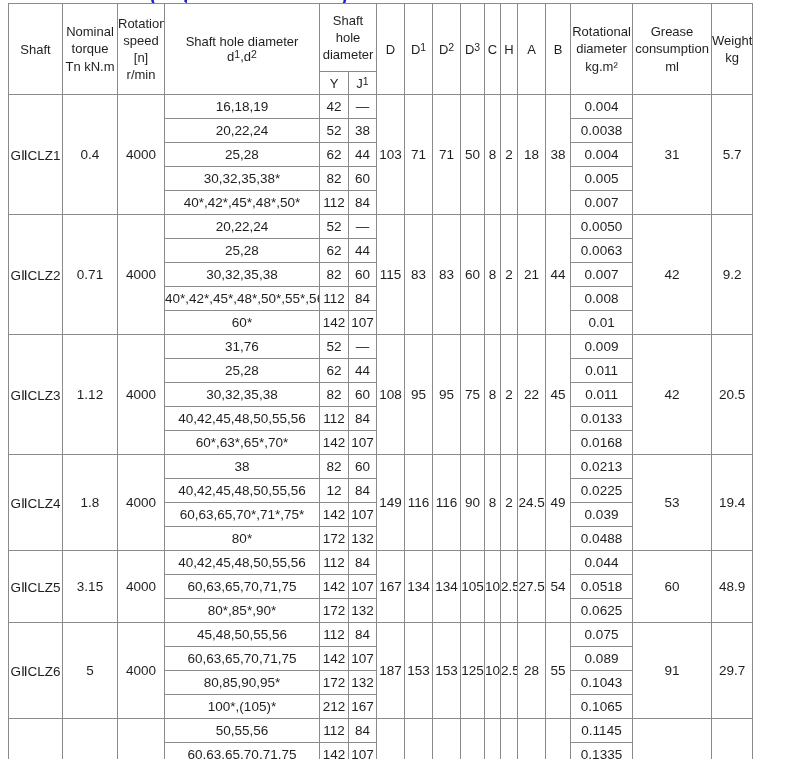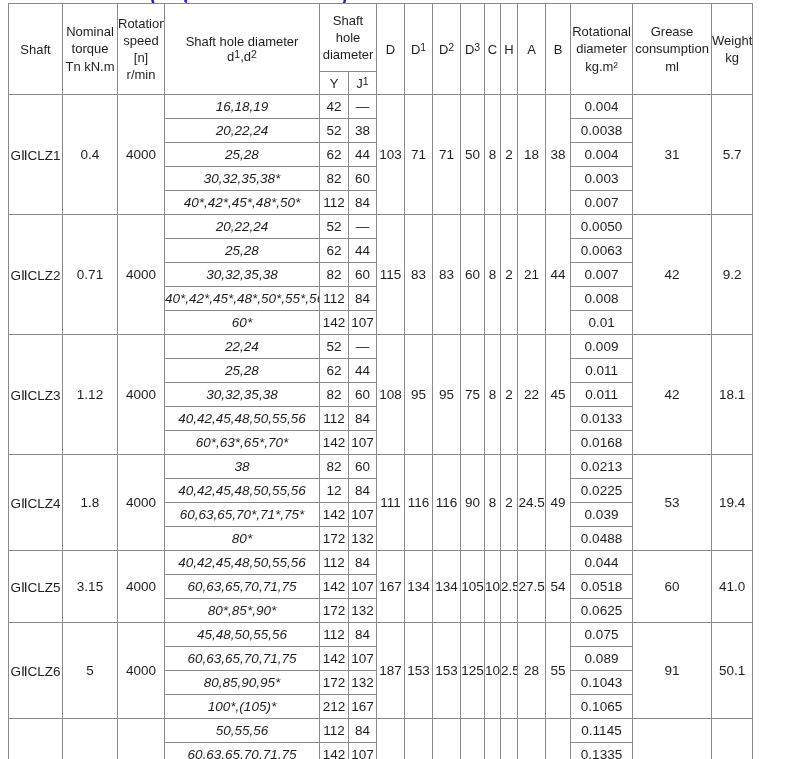--- a/index.html
+++ b/index.html
@@ -27,21 +27,21 @@
     border:1px solid #8a8a8a;
     padding:0;overflow:hidden;
     text-align:center;vertical-align:middle;
     font-weight:normal;color:#1f1f1f;
   }
   .ml{white-space:pre-line;line-height:1.32;}
   .hdr{font-size:13px;}
   tr.h1{height:68px;}
   tr.h2{height:23px;}
   tr.dr{height:24px;}
-  .c-diam{text-align:left;padding-left:4px;font-style:italic;}
+  .c-diam{text-align:left;padding-left:4px;}
   .c-y{text-align:right;padding-right:7px;}
   .sup{font-size:10.5px;position:relative;top:-3px;}
 </style>
 </head>
 <body>
 
 <div class="page">
 
   <div class="title-strip">
     <span class="frag1">(</span>
@@ -137,21 +137,21 @@
     <tr class="dr">
       <td class="c-diam">25,28</td>
       <td class="c-y">62</td>
       <td>44</td>
       <td>0.004</td>
     </tr>
     <tr class="dr">
       <td class="c-diam">30,32,35,38*</td>
       <td class="c-y">82</td>
       <td>60</td>
-      <td>0.003</td>
+      <td>0.005</td>
     </tr>
     <tr class="dr">
       <td class="c-diam">40*,42*,45*,48*,50*</td>
       <td class="c-y">112</td>
       <td>84</td>
       <td>0.007</td>
     </tr>
 
     <tr class="dr">
       <td rowspan="5">GⅡCLZ2</td>
@@ -194,34 +194,34 @@
       <td class="c-diam">60*</td>
       <td class="c-y">142</td>
       <td>107</td>
       <td>0.01</td>
     </tr>
 
     <tr class="dr">
       <td rowspan="5">GⅡCLZ3</td>
       <td rowspan="5">1.12</td>
       <td rowspan="5">4000</td>
-      <td class="c-diam">22,24</td>
+      <td class="c-diam">31,76</td>
       <td class="c-y">52</td>
       <td>—</td>
       <td rowspan="5">108</td>
       <td rowspan="5">95</td>
       <td rowspan="5">95</td>
       <td rowspan="5">75</td>
       <td rowspan="5">8</td>
       <td rowspan="5">2</td>
       <td rowspan="5">22</td>
       <td rowspan="5">45</td>
       <td>0.009</td>
       <td rowspan="5">42</td>
-      <td rowspan="5">18.1</td>
+      <td rowspan="5">20.5</td>
     </tr>
     <tr class="dr">
       <td class="c-diam">25,28</td>
       <td class="c-y">62</td>
       <td>44</td>
       <td>0.011</td>
     </tr>
     <tr class="dr">
       <td class="c-diam">30,32,35,38</td>
       <td class="c-y">82</td>
@@ -241,21 +241,21 @@
       <td>0.0168</td>
     </tr>
 
     <tr class="dr">
       <td rowspan="4">GⅡCLZ4</td>
       <td rowspan="4">1.8</td>
       <td rowspan="4">4000</td>
       <td class="c-diam">38</td>
       <td class="c-y">82</td>
       <td>60</td>
-      <td rowspan="4">111</td>
+      <td rowspan="4">149</td>
       <td rowspan="4">116</td>
       <td rowspan="4">116</td>
       <td rowspan="4">90</td>
       <td rowspan="4">8</td>
       <td rowspan="4">2</td>
       <td rowspan="4">24.5</td>
       <td rowspan="4">49</td>
       <td>0.0213</td>
       <td rowspan="4">53</td>
       <td rowspan="4">19.4</td>
@@ -289,21 +289,21 @@
       <td rowspan="3">167</td>
       <td rowspan="3">134</td>
       <td rowspan="3">134</td>
       <td rowspan="3">105</td>
       <td rowspan="3">10</td>
       <td rowspan="3">2.5</td>
       <td rowspan="3">27.5</td>
       <td rowspan="3">54</td>
       <td>0.044</td>
       <td rowspan="3">60</td>
-      <td rowspan="3">41.0</td>
+      <td rowspan="3">48.9</td>
     </tr>
     <tr class="dr">
       <td class="c-diam">60,63,65,70,71,75</td>
       <td class="c-y">142</td>
       <td>107</td>
       <td>0.0518</td>
     </tr>
     <tr class="dr">
       <td class="c-diam">80*,85*,90*</td>
       <td class="c-y">172</td>
@@ -321,21 +321,21 @@
       <td rowspan="4">187</td>
       <td rowspan="4">153</td>
       <td rowspan="4">153</td>
       <td rowspan="4">125</td>
       <td rowspan="4">10</td>
       <td rowspan="4">2.5</td>
       <td rowspan="4">28</td>
       <td rowspan="4">55</td>
       <td>0.075</td>
       <td rowspan="4">91</td>
-      <td rowspan="4">50.1</td>
+      <td rowspan="4">29.7</td>
     </tr>
     <tr class="dr">
       <td class="c-diam">60,63,65,70,71,75</td>
       <td class="c-y">142</td>
       <td>107</td>
       <td>0.089</td>
     </tr>
     <tr class="dr">
       <td class="c-diam">80,85,90,95*</td>
       <td class="c-y">172</td>

